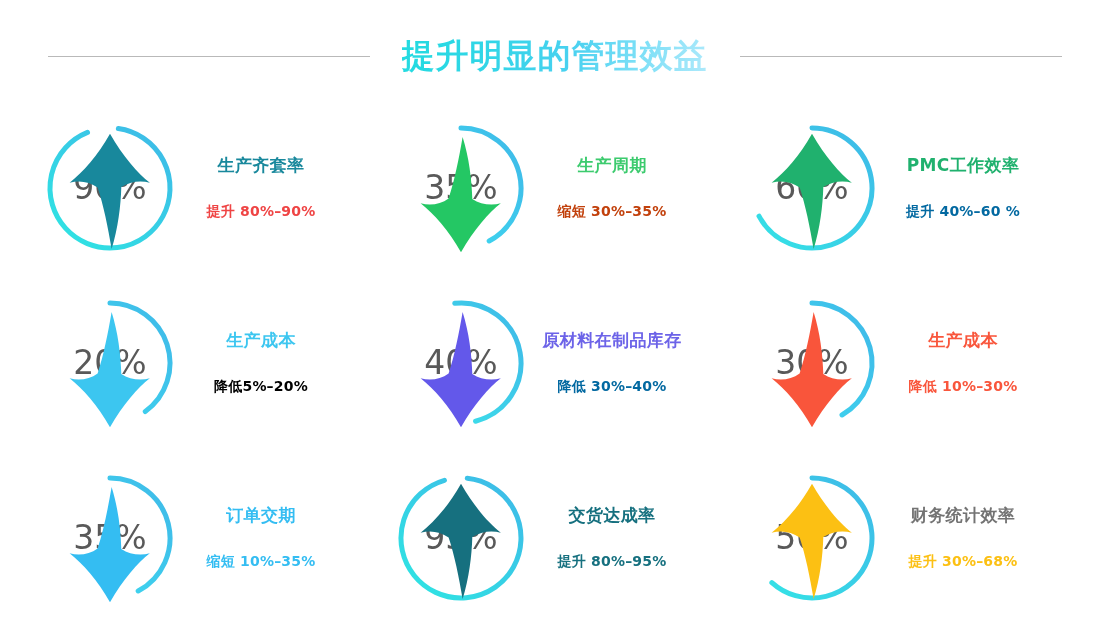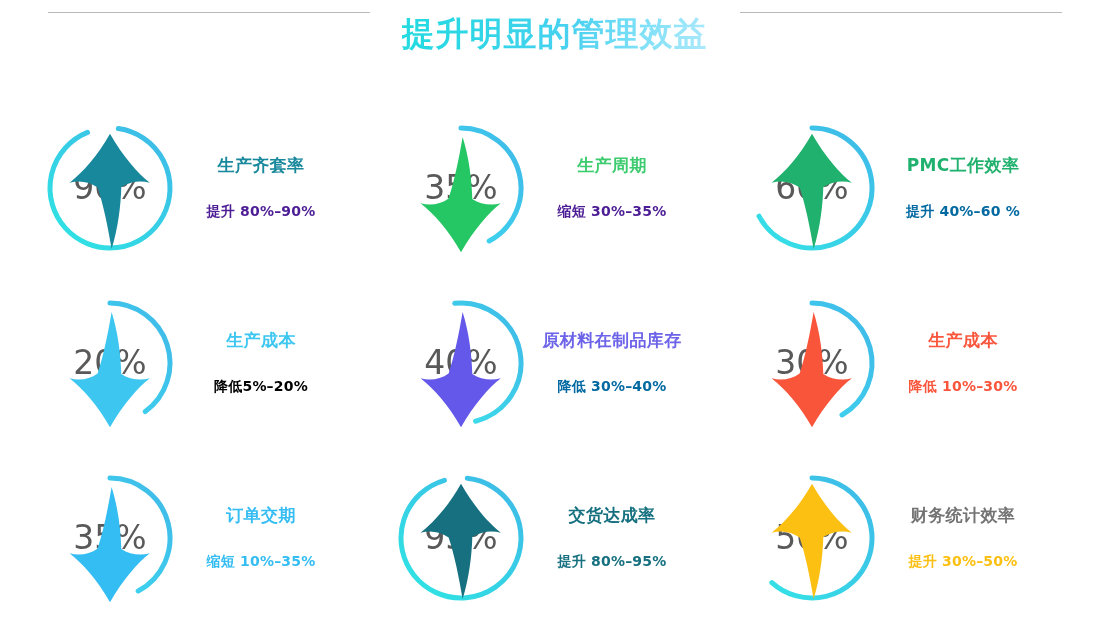--- a/index.html
+++ b/index.html
@@ -13,21 +13,21 @@
     height: 623px;
     font-family: "Liberation Sans", "DejaVu Sans", sans-serif;
     overflow: hidden;
     position: relative;
   }
 
   
   .header {
     height: 100px;
     display: flex;
-    align-items: flex-start;
+    align-items: center;
     justify-content: center;
     gap: 30px;
     padding-top: 12px;
     box-sizing: border-box;
   }
   .rule {
     height: 1px;
     width: 322px;
     background: #b9b9b9;
   }
@@ -150,21 +150,21 @@
       </svg>
       <div class="gauge-center">
         <div class="gauge-value">90%</div>
         <svg class="arrow" viewBox="0 0 22 26">
           <path d="M11 2 C13.4 6.2 16.2 9.4 18.4 11.1 C16.6 10.6 14.6 10.9 13.1 11.9 C13.0 15.4 12.5 19.6 11.3 23.4 C10.6 19.3 9.8 15.3 8.7 12.0 C7.2 10.9 5.3 10.6 3.5 11.1 C5.9 9.2 8.8 6.0 11 2 Z" fill="#18889c"></path>
         </svg>
       </div>
     </div>
     <div class="texts">
       <div class="card-title" style="color:#18889c">生产齐套率</div>
-      <div class="card-sub" style="color:#4c1d95">提升 80%–90%</div>
+      <div class="card-sub" style="color:#ef4444">提升 80%–90%</div>
     </div>
   </div>
     <div class="card">
     <div class="gauge">
       <svg viewBox="0 0 140 140" aria-hidden="true">
         <defs>
           <linearGradient id="grad1" x1="1" y1="0" x2="0.15" y2="1">
             <stop offset="0%" stop-color="#3fb8e8"></stop>
             <stop offset="100%" stop-color="#3ed5ef"></stop>
           </linearGradient>
@@ -173,21 +173,21 @@
       </svg>
       <div class="gauge-center">
         <div class="gauge-value">35%</div>
         <svg class="arrow" viewBox="0 0 22 26">
           <path d="M11 24 C13.4 19.8 16.2 16.6 18.4 14.9 C16.6 15.4 14.6 15.1 13.1 14.1 C13.0 10.6 12.5 6.4 11.3 2.6 C10.6 6.7 9.8 10.7 8.7 14.0 C7.2 15.1 5.3 15.4 3.5 14.9 C5.9 16.8 8.8 20.0 11 24 Z" fill="#24c764"></path>
         </svg>
       </div>
     </div>
     <div class="texts">
       <div class="card-title" style="color:#3ccb6e">生产周期</div>
-      <div class="card-sub" style="color:#4c1d95">缩短 30%–35%</div>
+      <div class="card-sub" style="color:#c2410c">缩短 30%–35%</div>
     </div>
   </div>
     <div class="card">
     <div class="gauge">
       <svg viewBox="0 0 140 140" aria-hidden="true">
         <defs>
           <linearGradient id="grad2" x1="1" y1="0" x2="0.15" y2="1">
             <stop offset="0%" stop-color="#3fb8e8"></stop>
             <stop offset="100%" stop-color="#35dfe6"></stop>
           </linearGradient>
@@ -334,16 +334,16 @@
       </svg>
       <div class="gauge-center">
         <div class="gauge-value">50%</div>
         <svg class="arrow" viewBox="0 0 22 26">
           <path d="M11 2 C13.4 6.2 16.2 9.4 18.4 11.1 C16.6 10.6 14.6 10.9 13.1 11.9 C13.0 15.4 12.5 19.6 11.3 23.4 C10.6 19.3 9.8 15.3 8.7 12.0 C7.2 10.9 5.3 10.6 3.5 11.1 C5.9 9.2 8.8 6.0 11 2 Z" fill="#fcc013"></path>
         </svg>
       </div>
     </div>
     <div class="texts">
       <div class="card-title" style="color:#737373">财务统计效率</div>
-      <div class="card-sub" style="color:#fcc013">提升 30%–50%</div>
+      <div class="card-sub" style="color:#fcc013">提升 30%–68%</div>
     </div>
   </div>
   </div>
 
 </body></html>

